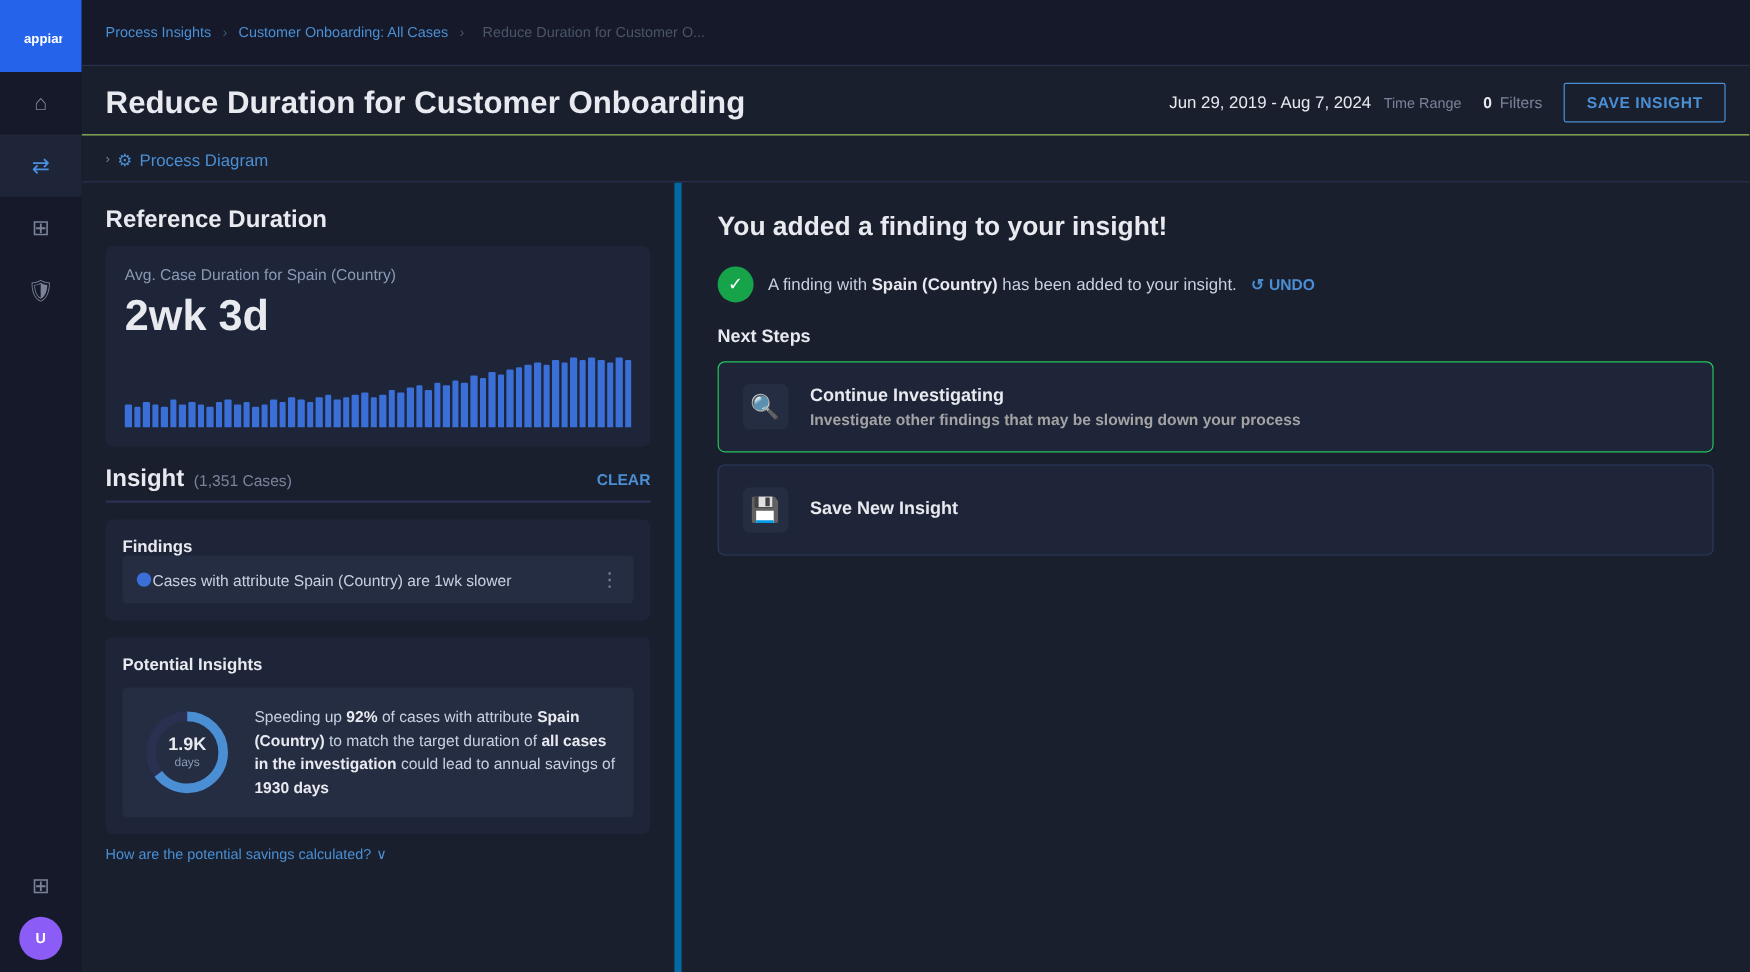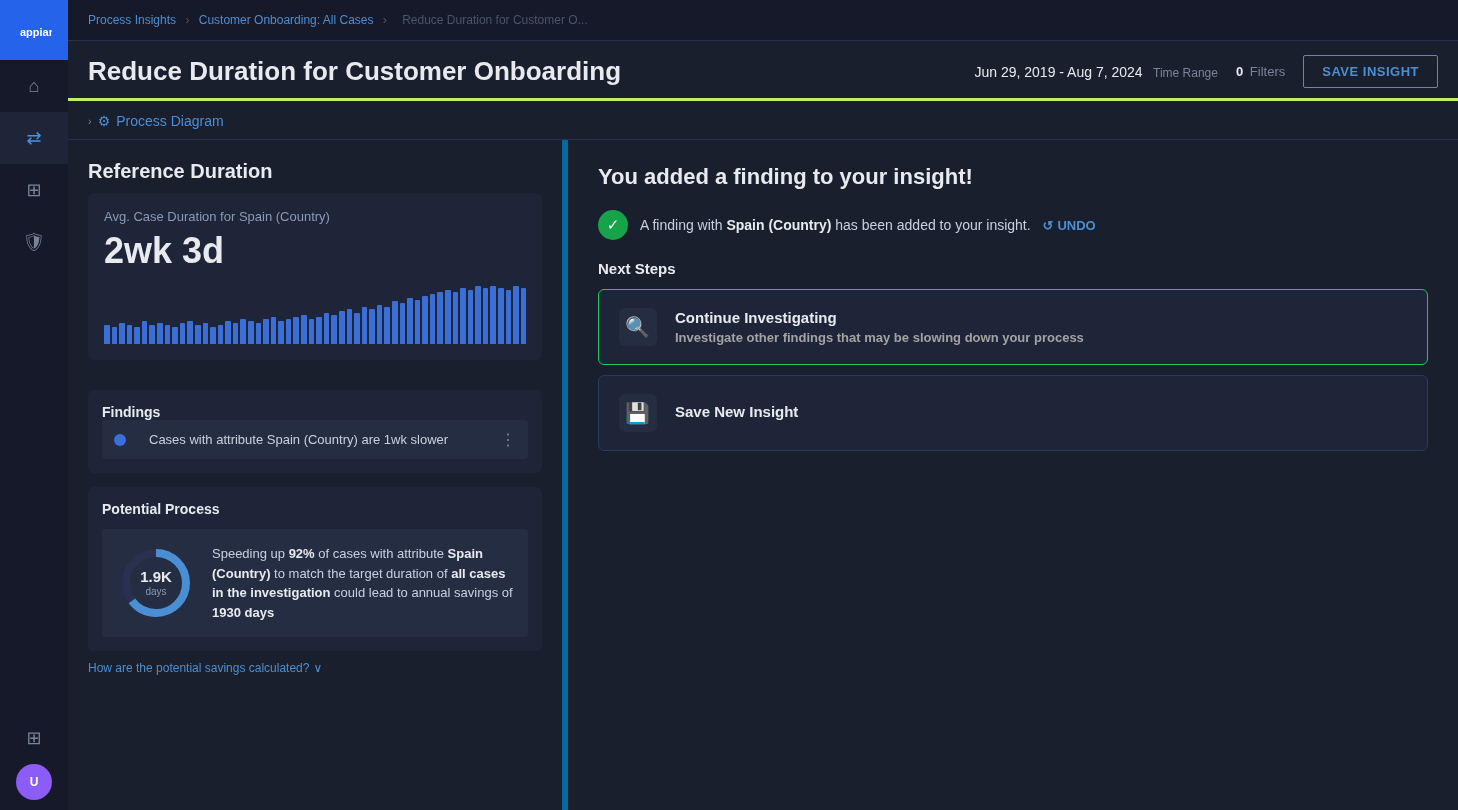--- a/index.html
+++ b/index.html
@@ -61,40 +61,40 @@
       display: flex;
       flex-direction: column;
       overflow: hidden;
     }
 
     
     .topbar {
       background: #151929;
       border-bottom: 1px solid #2a3050;
       padding: 0 20px;
-      height: 41px;
+      height: 55px;
       display: flex;
       align-items: center;
       flex-shrink: 0;
     }
     .breadcrumb {
       font-size: 12px;
       color: #7a8399;
     }
     .breadcrumb a { color: #4a8fd4; cursor: pointer; text-decoration: none; }
     .breadcrumb span { margin: 0 6px; color: #4a5568; }
 
     
     .page-header {
       background: #1a1f2e;
       padding: 14px 20px 10px 20px;
       display: flex;
       align-items: center;
       justify-content: space-between;
-      border-bottom: 3px solid #bef264;
+      border-bottom: 1px solid #bef264;
       flex-shrink: 0;
     }
     .page-title {
       font-size: 26px;
       font-weight: 600;
       color: #e8eaf0;
     }
     .header-right {
       display: flex;
       align-items: center;
@@ -245,21 +245,21 @@
       font-weight: 700;
       color: #e8eaf0;
       margin-bottom: 0;
     }
     .finding-item {
       background: #252d42;
       border-radius: 4px;
       padding: 10px 12px;
       display: flex;
       align-items: center;
-      gap: 23px;
+      gap: 1px;
     }
     .finding-dot {
       width: 12px; height: 12px;
       border-radius: 50%;
       background: #3a6fd8;
       flex-shrink: 0;
     }
     .finding-text {
       flex: 1;
       font-size: 13px;
@@ -542,35 +542,42 @@
               <div class="bar" style="height: 58px;"></div>
               <div class="bar" style="height: 56.0667px;"></div>
               <div class="bar" style="height: 54.1333px;"></div>
               <div class="bar" style="height: 58px;"></div>
               <div class="bar" style="height: 56.0667px;"></div>
             </div>
         </div>
       </div>
 
       <div>
+        <div class="insight-header">
+          <div class="insight-title-block">
+            <span class="insight-title">Insight</span>
+            <span class="insight-cases">(1,351 Cases)</span>
+          </div>
+          <button class="clear-btn">CLEAR</button>
+        </div>
 
         <div style="margin-top:14px;">
           <div class="findings-section">
             <div class="findings-title">Findings</div>
             <div class="finding-item">
               <div class="finding-dot"></div>
               <div class="finding-text">Cases with attribute Spain (Country) are 1wk slower</div>
               <div class="finding-menu">⋮</div>
             </div>
           </div>
         </div>
 
         <div style="margin-top:14px;">
           <div class="potential-savings-section">
-            <div class="potential-title">Potential Process</div>
+            <div class="potential-title">Potential Insights</div>
             <div class="savings-card">
               <div class="donut-container">
                 <svg viewBox="0 0 80 80">
                   <circle cx="40" cy="40" r="30" fill="none" stroke="#2a3050" stroke-width="8"></circle>
                   <circle cx="40" cy="40" r="30" fill="none" stroke="#4a8fd4" stroke-width="8" stroke-dasharray="169 188" stroke-dashoffset="47" transform="rotate(-90 40 40)"></circle>
                 </svg>
                 <div class="donut-label">
                   <div class="donut-value">1.9K</div>
                   <div class="donut-unit">days</div>
                 </div>

